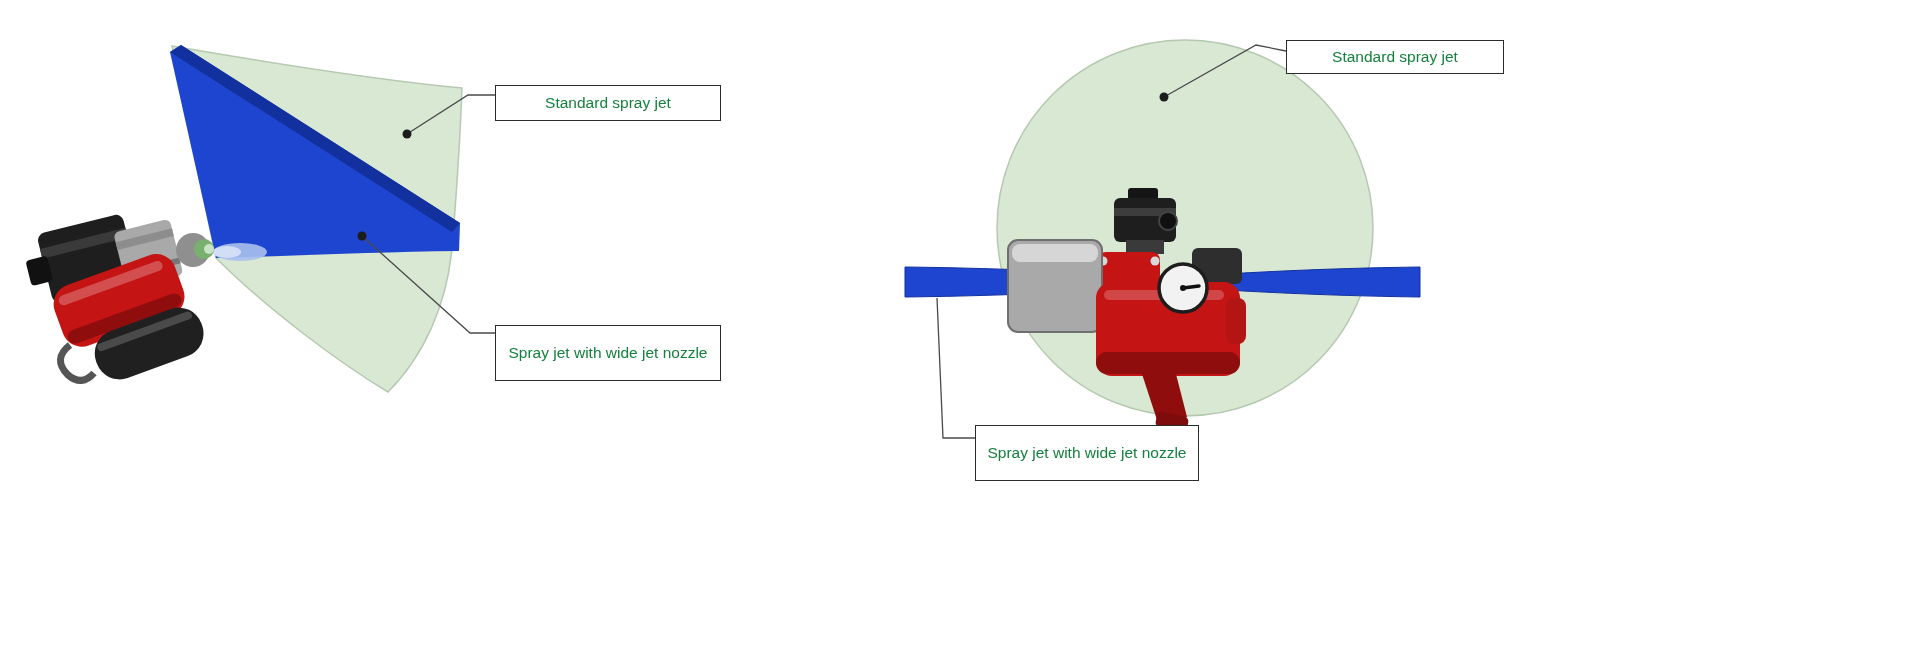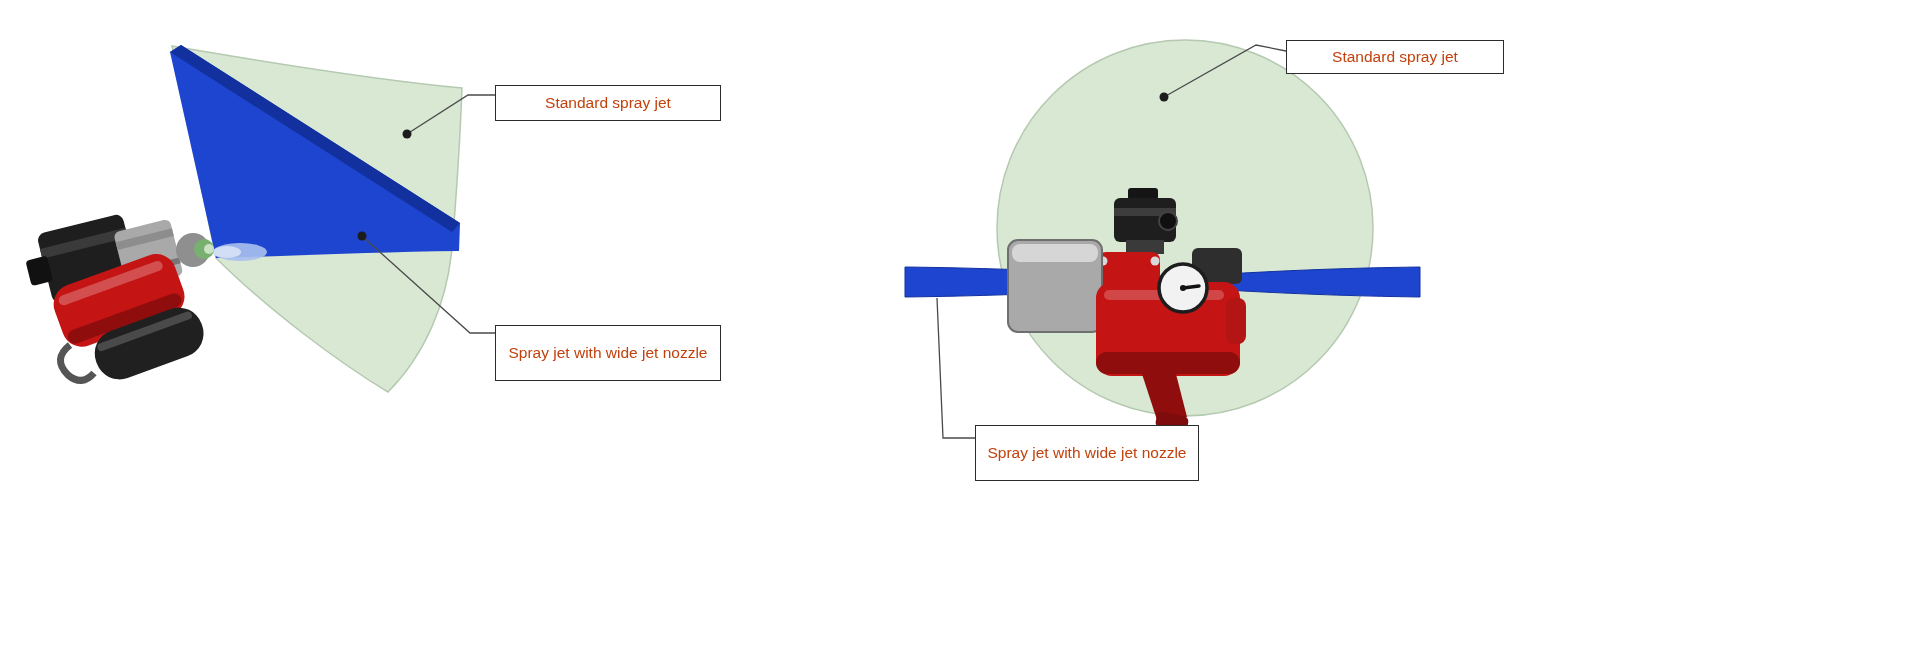--- a/index.html
+++ b/index.html
@@ -23,21 +23,21 @@
   .callout {
     position: absolute;
     background: #ffffff;
     border: 1.5px solid #2b2b2b;
     display: flex;
     align-items: center;
     justify-content: center;
     text-align: left;
     font-size: 15.5px;
     line-height: 1.4;
-    color: #c2410c;
+    color: #15803d;
     box-sizing: border-box;
     padding: 2px 10px;
   }
 </style>
 </head>
 <body>
 
 <div id="stage">
 
   <svg id="diagram-canvas" width="1920" height="647" viewBox="0 0 1920 647" xmlns="http://www.w3.org/2000/svg">

